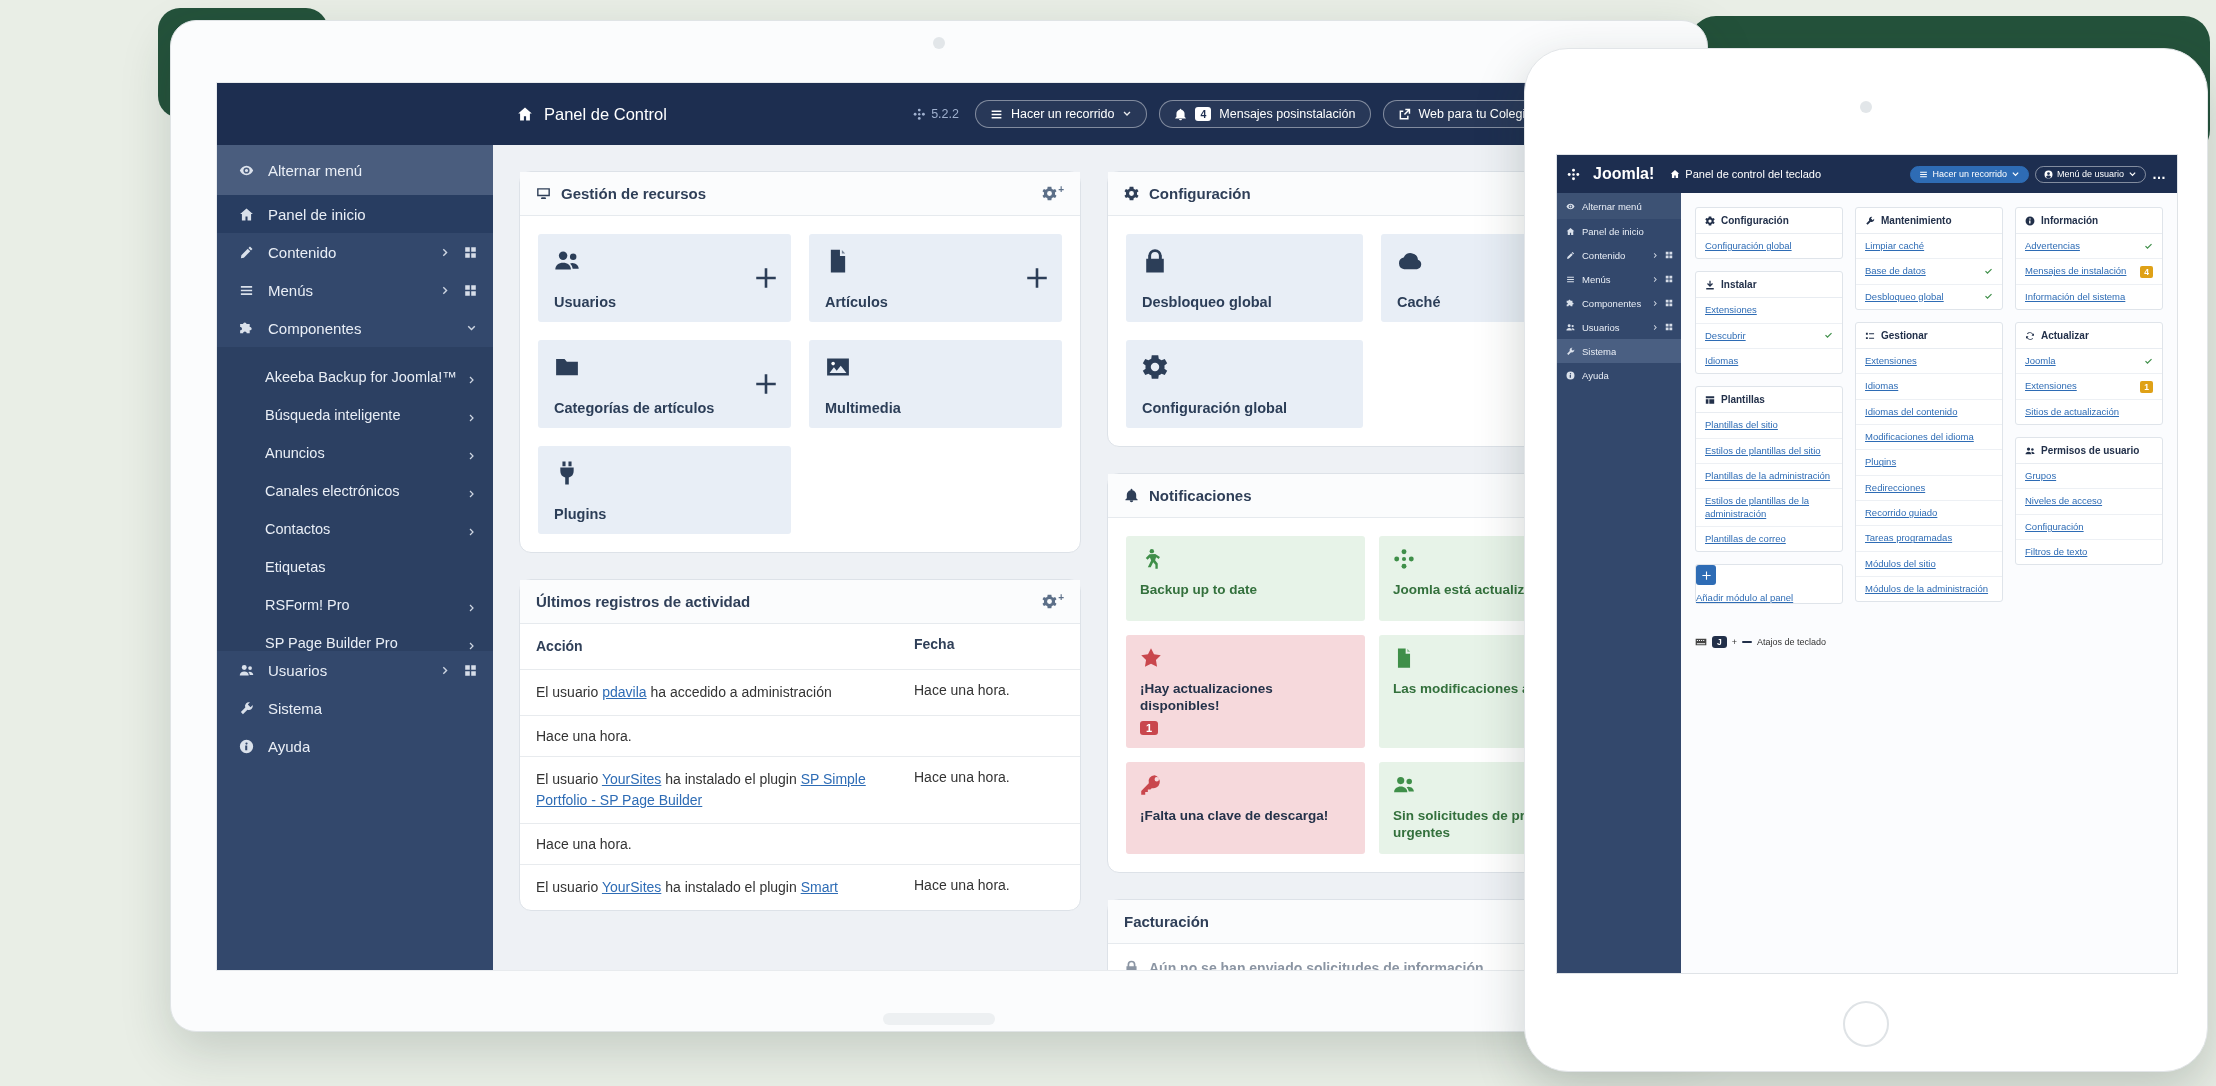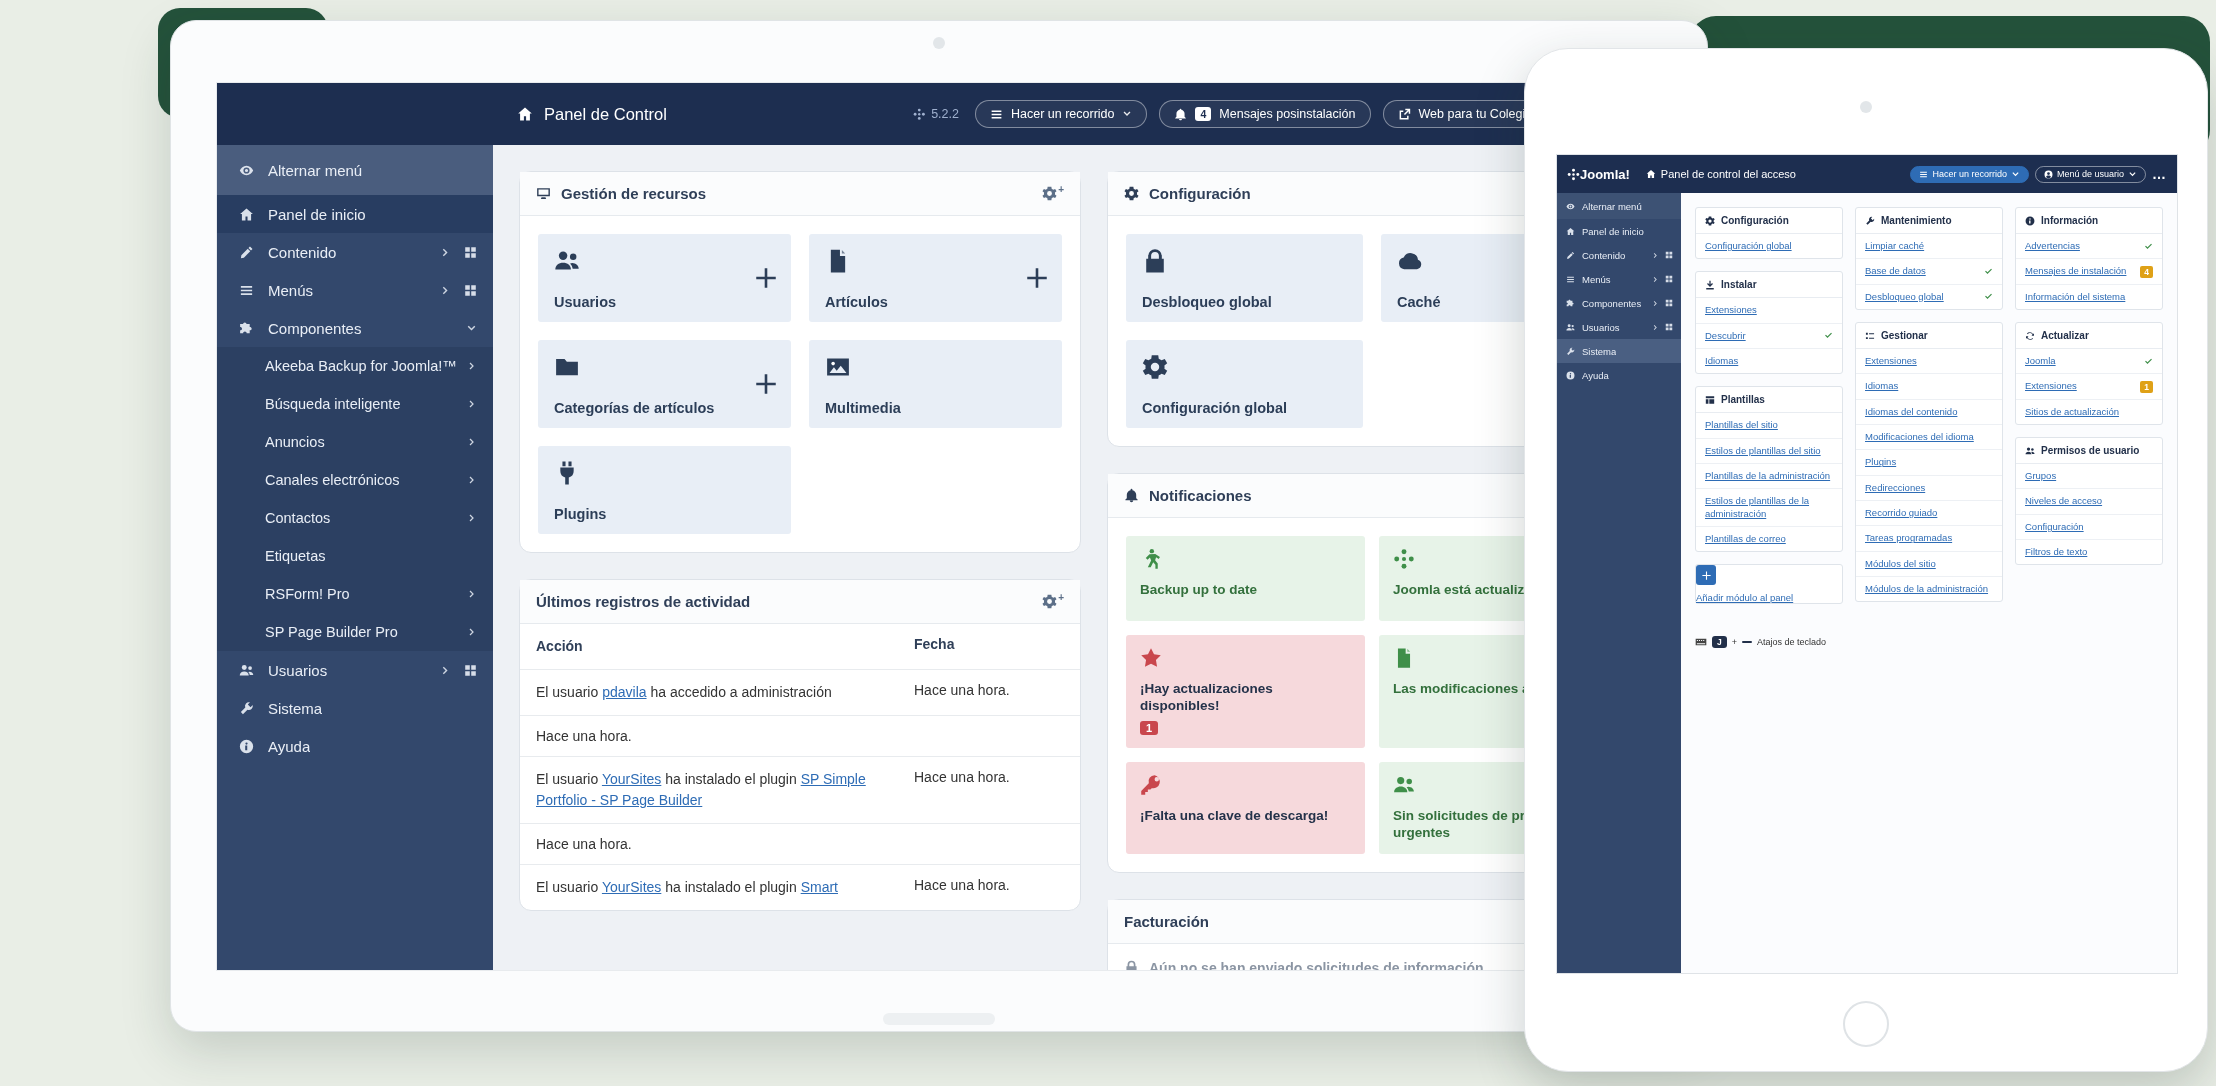--- a/index.html
+++ b/index.html
@@ -32,21 +32,21 @@
 
   
   .lp-sidebar{background:#33486c;color:#e9eef6;overflow:hidden}
   .sb-item{display:flex;align-items:center;gap:13px;height:38px;padding:0 16px 0 20px;font-size:15px;cursor:pointer}
   .sb-toggle{height:50px;background:#4a5d7e}
   .sb-active{background:#283d61}
   .sb-ic{font-size:15px;width:18px;justify-content:center;opacity:.92}
   .sb-label{white-space:nowrap;overflow:hidden;text-overflow:ellipsis}
   .chev{margin-left:auto;font-size:11px;opacity:.85}
   .gridic{font-size:13px;opacity:.9}
-  .sb-sub{display:flex;align-items:center;height:38px;padding:0 16px 0 48px;font-size:14.5px;background:#2c4062;cursor:pointer}
+  .sb-sub{display:flex;align-items:flex-end;height:38px;padding:0 16px 0 48px;font-size:14.5px;background:#2c4062;cursor:pointer}
   .sb-sub .sb-label{flex:1}
   .sb-sub .chev{font-size:10px}
 
   
   .lp-main{background:#eef1f5;padding:26px;display:flex;gap:26px;align-items:flex-start;overflow:hidden;min-width:0;min-height:0}
   .col-l{width:562px;flex:none;display:flex;flex-direction:column;gap:26px}
   .col-r{flex:1;min-width:0;display:flex;flex-direction:column;gap:26px}
   .card{background:#fff;border:1px solid #dde2e8;border-radius:12px}
   .card-h{display:flex;align-items:center;gap:10px;padding:13px 16px;background:#fbfcfd;border-bottom:1px solid #e6eaee;font-size:15px;font-weight:bold;color:#2f3f58}
   .card-h .ic{font-size:15px}
@@ -80,21 +80,21 @@
   .n-badge{display:inline-block;margin-top:6px;background:#c9474d;color:#fff;border-radius:3px;font-size:11px;font-weight:bold;padding:1px 6px}
   .bill-body{display:flex;align-items:center;gap:10px;padding:16px;color:#8b95a3;font-weight:bold;font-size:14px}
   .bill-body .ic{font-size:15px}
 
   
   .tablet{position:absolute;left:1524px;top:48px;width:684px;height:1024px;background:#fff;border:1px solid #e2e5e8;border-radius:44px;box-shadow:0 18px 50px rgba(30,50,40,.22)}
   .tab-cam{position:absolute;top:52px;left:50%;transform:translateX(-50%);width:12px;height:12px;border-radius:50%;background:#e2e6e9}
   .tab-home{position:absolute;bottom:24px;left:50%;transform:translateX(-50%);width:46px;height:46px;border:2px solid #dfe3e6;border-radius:50%}
   .tb-screen{position:absolute;left:31px;top:105px;width:622px;height:820px;background:#fff;border:1px solid #dfe3e7;overflow:hidden;display:grid;grid-template-columns:124px 1fr;grid-template-rows:38px 1fr}
   .tb-header{grid-column:1/3;display:flex;align-items:center;background:#1d2e50;color:#fff;padding:0 10px;gap:8px;min-width:0}
-  .tb-logo{display:flex;align-items:center;gap:0;font-size:13px;font-weight:bold;white-space:nowrap}
+  .tb-logo{display:flex;align-items:center;gap:13px;font-size:16px;font-weight:bold;white-space:nowrap}
   .tb-logo .ic{font-size:13px}
   .tb-title{display:flex;align-items:center;gap:5px;font-size:11px;margin-left:8px;white-space:nowrap;overflow:hidden}
   .tb-title .ic{font-size:10px}
   .tb-right{margin-left:auto;display:flex;align-items:center;gap:6px;white-space:nowrap}
   .tpill{display:flex;align-items:center;gap:4px;border:1px solid rgba(255,255,255,.45);border-radius:10px;padding:2.5px 8px;font-size:9px;cursor:pointer}
   .tpill .ic{font-size:9px}
   .tpill.filled{background:#2e6cb5;border-color:#2e6cb5}
   .tb-more{font-size:14px;font-weight:bold;letter-spacing:1px;cursor:pointer}
 
   .tb-sidebar{background:#33486c;color:#e9eef6;overflow:hidden}
@@ -640,21 +640,21 @@
               </svg>
             </span>
           <span>Joomla!</span>
         </span>
         <span class="tb-title">
           <span class="ic">
               <svg viewBox="0 0 16 16">
                 <path d="M8 1.6 1.2 7.4h1.9v7h3.8v-4.2h2.2v4.2h3.8v-7h1.9z"></path>
               </svg>
             </span>
-          <span>Panel de control del acceso</span>
+          <span>Panel de control del teclado</span>
         </span>
         <span class="tb-right">
           <span class="tpill filled">
             <span class="ic">
                 <svg viewBox="0 0 16 16">
                   <path d="M2 3.2h12v1.8H2zm0 3.9h12v1.8H2zm0 3.9h12v1.8H2z"></path>
                 </svg>
               </span>
             <span>Hacer un recorrido</span>
             <span class="ic">

